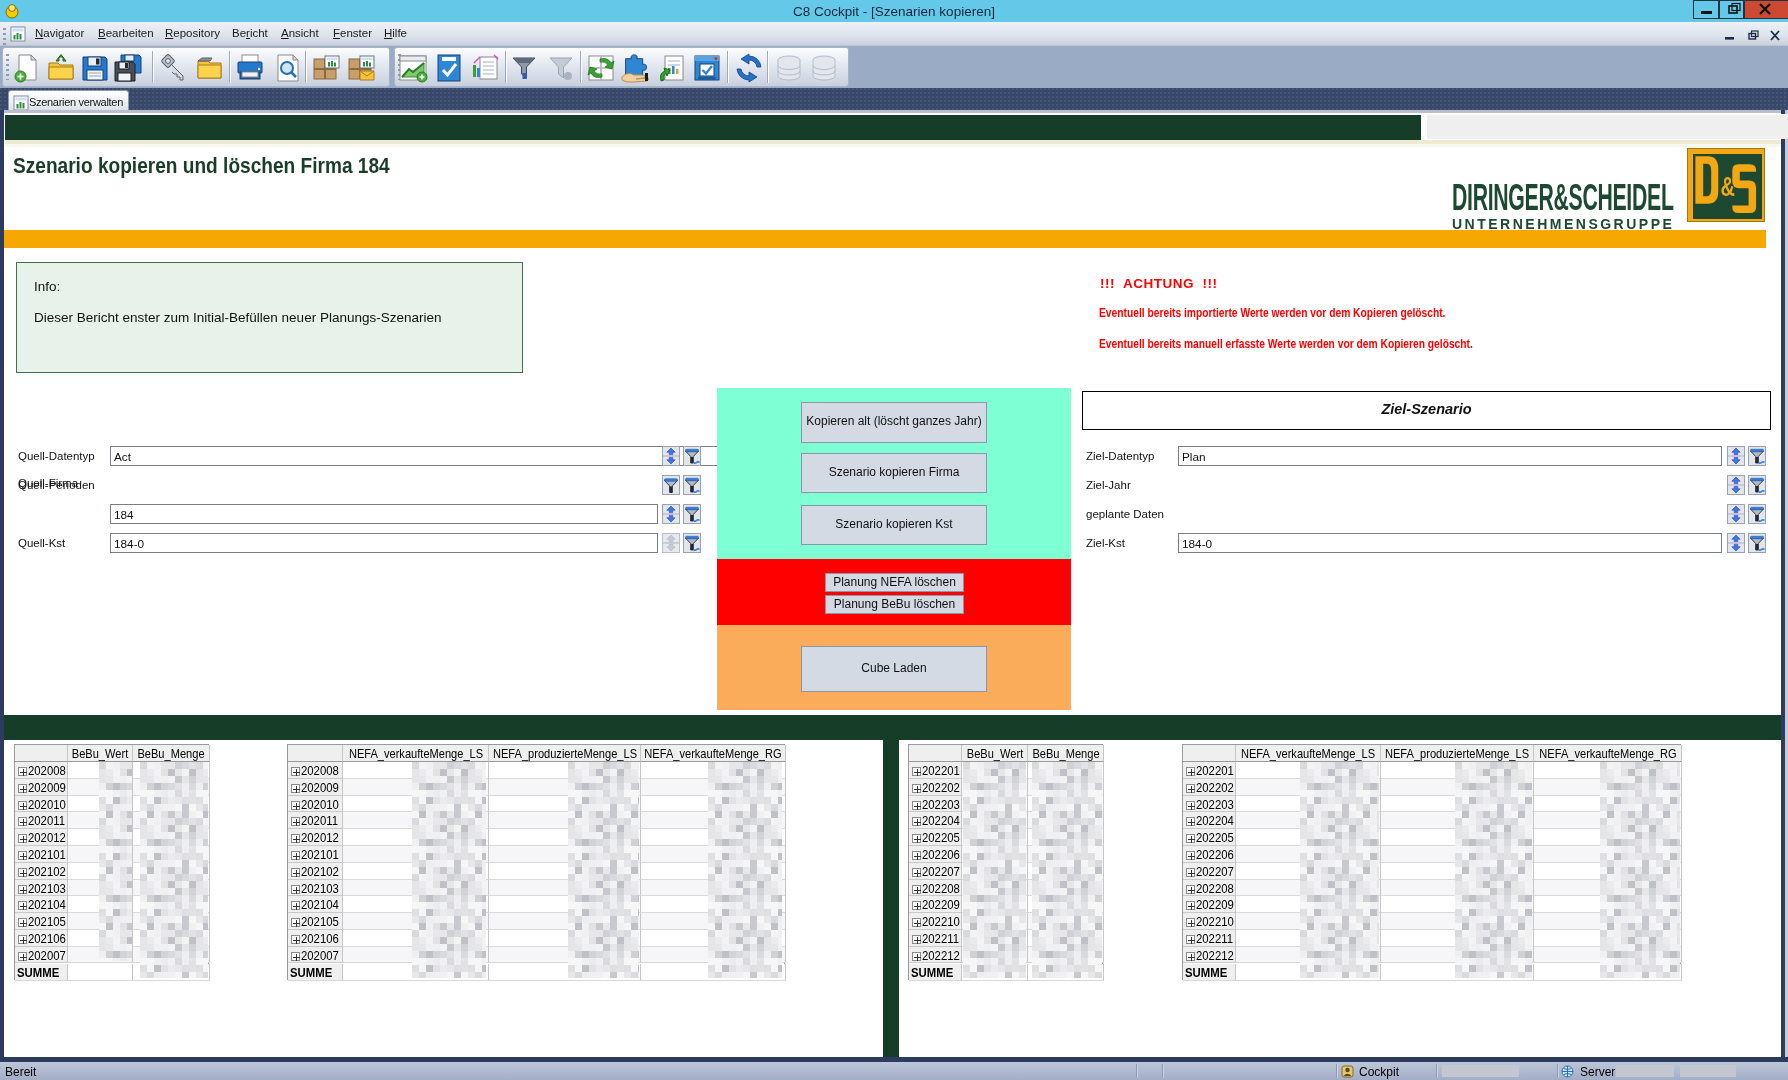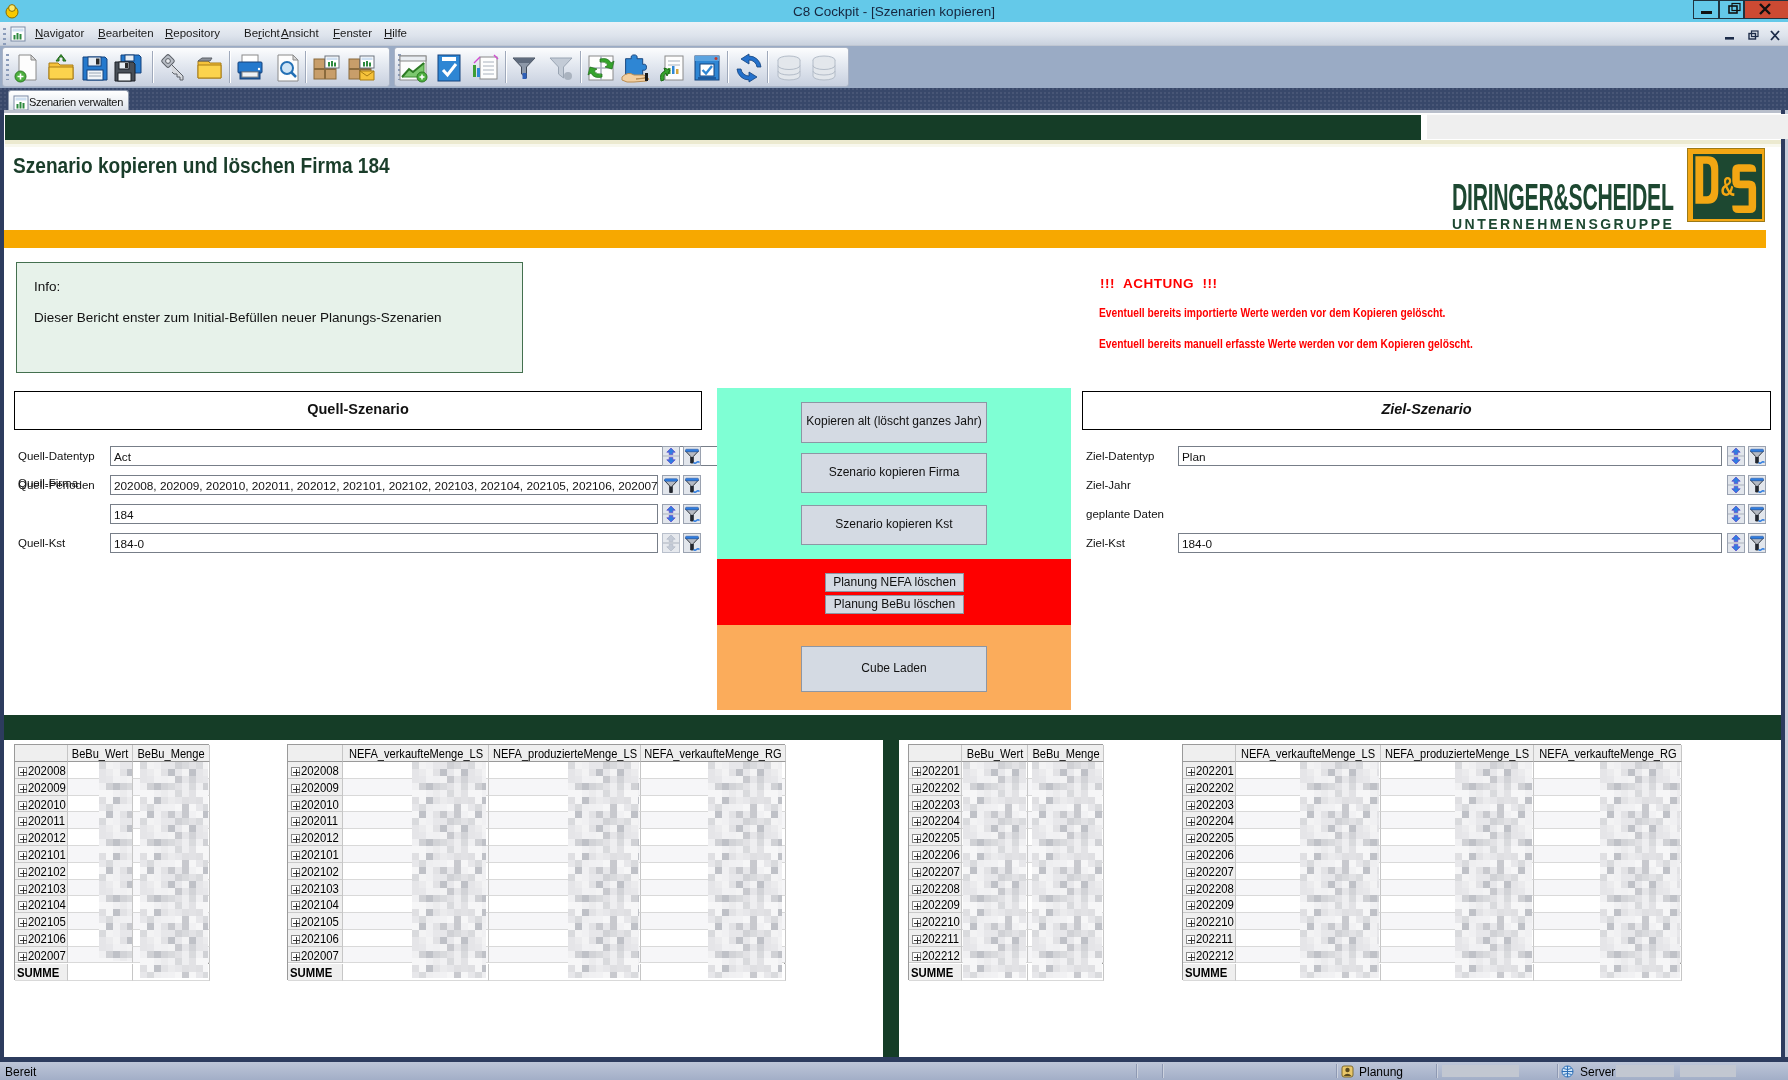--- a/index.html
+++ b/index.html
@@ -238,21 +238,21 @@
 <svg class="abs" style="left:10px;top:26px" width="16" height="16">
   <rect x="1" y="1" width="14" height="14" fill="#fff" stroke="#7a8aa5"></rect>
   <rect x="2.5" y="2.5" width="11" height="3" fill="#cfe0f2"></rect>
   <rect x="3.5" y="9" width="2" height="4.5" fill="#2d8a3e"></rect>
   <rect x="6.5" y="7" width="2" height="6.5" fill="#2d8a3e"></rect>
   <rect x="9.5" y="8" width="2" height="5.5" fill="#2d8a3e"></rect>
 </svg>
 <div class="mitem" style="left:35px"><u>N</u>avigator</div>
 <div class="mitem" style="left:98px"><u>B</u>earbeiten</div>
 <div class="mitem" style="left:165px"><u>R</u>epository</div>
-<div class="mitem" style="left:244px">Be<u>r</u>icht</div>
+<div class="mitem" style="left:232px">Be<u>r</u>icht</div>
 <div class="mitem" style="left:281px"><u>A</u>nsicht</div>
 <div class="mitem" style="left:333px"><u>F</u>enster</div>
 <div class="mitem" style="left:384px"><u>H</u>ilfe</div>
 <svg class="abs" style="left:1725px;top:30px" width="60" height="12">
   <rect x="0" y="7" width="9" height="2.6" fill="#1d2c49"></rect>
   <rect x="24" y="3.5" width="6.5" height="5.5" fill="none" stroke="#1d2c49" stroke-width="1.4"></rect>
   <rect x="26.5" y="1" width="6.5" height="5.5" fill="none" stroke="#1d2c49" stroke-width="1.2"></rect>
   <path d="M46 1 L54 10 M54 1 L46 10" stroke="#1d2c49" stroke-width="1.8"></path>
 </svg>
 
@@ -492,40 +492,38 @@
 
 <div class="abs" id="infobox">
   <div style="position:absolute;left:17px;top:16px">Info:</div>
   <div style="position:absolute;left:17px;top:47px">Dieser Bericht enster zum Initial-Befüllen neuer Planungs-Szenarien</div>
 </div>
 
 <div class="redb" style="top:276px">!!!&nbsp; ACHTUNG&nbsp; !!!</div>
 <div class="red" style="top:306px">Eventuell bereits importierte Werte werden vor dem Kopieren gelöscht.</div>
 <div class="red" style="top:337px">Eventuell bereits manuell erfasste Werte werden vor dem Kopieren gelöscht.</div>
 
-<div class="hdrbox" style="left:14px;width:688px">Quell-Szenario</div>
 <div class="hdrbox" style="left:1082px;width:689px;font-style:italic">Ziel-Szenario</div>
 
 <div class="flabel" style="left:18px;top:449.5px">Quell-Datentyp</div>
     <div class="ffield" style="left:110px;top:445.5px;width:648px">Act</div>
     <div class="fbtn" style="left:662px;top:445.5px"></div>
     <svg class="abs" style="left:662px;top:445.5px" width="18" height="20">
       <line x1="1" y1="10" x2="17" y2="10" stroke="#aab1bd"></line>
       <path d="M9 2 L13.2 6.2 H10.8 V8.6 H7.2 V6.2 H4.8 Z" fill="#2f7de0" stroke="#5a43c8" stroke-width="0.7"></path>
       <path d="M9 18 L4.8 13.8 H7.2 V11.4 H10.8 V13.8 H13.2 Z" fill="#2f7de0" stroke="#5a43c8" stroke-width="0.7"></path>
     </svg>
     <div class="fbtn" style="left:683px;top:445.5px"></div>
     <svg class="abs" style="left:683px;top:445.5px" width="18" height="20">
       <path d="M2.5 5 H15.5 L10.3 10.5 V17 H7.7 V10.5 Z" fill="#b6bac2" stroke="#23272e" stroke-width="0.9"></path>
       <rect x="2.5" y="3.2" width="13" height="2.6" rx="1" fill="#2f7de0" stroke="#1d4f9a" stroke-width="0.5"></rect>
       <rect x="7.7" y="11" width="2.6" height="6" fill="#23272e"></rect>
       <path d="M10.5 16.5 Q12 18 13.5 16.5 Q15 15 16.5 16.5" stroke="#2f7de0" stroke-width="1.5" fill="none"></path>
     </svg>
     <div class="flabel" style="left:18px;top:478.5px">Quell-Perioden</div>
-    <div class="ffield" style="left:110px;top:474.5px;width:548px">202008, 202009, 202010, 202011, 202012, 202101, 202102, 202103, 202104, 202105, 202106, 202007</div>
     <div class="fbtn" style="left:662px;top:474.5px"></div>
     <svg class="abs" style="left:662px;top:474.5px" width="18" height="20">
       <path d="M2.5 5.5 H15.5 L10.3 11 V17.5 H7.7 V11 Z" fill="#b6bac2" stroke="#23272e" stroke-width="0.9"></path>
       <rect x="2.5" y="3.7" width="13" height="2.6" rx="1" fill="#2f7de0" stroke="#1d4f9a" stroke-width="0.5"></rect>
       <rect x="7.7" y="11.5" width="2.6" height="6" fill="#23272e"></rect>
     </svg>
     <div class="fbtn" style="left:683px;top:474.5px"></div>
     <svg class="abs" style="left:683px;top:474.5px" width="18" height="20">
       <path d="M2.5 5 H15.5 L10.3 10.5 V17 H7.7 V10.5 Z" fill="#b6bac2" stroke="#23272e" stroke-width="0.9"></path>
       <rect x="2.5" y="3.2" width="13" height="2.6" rx="1" fill="#2f7de0" stroke="#1d4f9a" stroke-width="0.5"></rect>
@@ -893,21 +891,21 @@
 <div class="abs" id="statusbar"></div>
 <div class="abs" style="left:5px;top:1065px;font-size:12px">Bereit</div>
 <div class="ssep" style="left:1136px;top:1064px"></div>
 <div class="ssep" style="left:1162px;top:1064px"></div>
 <div class="ssep" style="left:1336px;top:1064px"></div>
 <svg class="abs" style="left:1341px;top:1065px" width="13" height="13">
   <rect x="1" y="1" width="11" height="11" rx="2" fill="#e8c76a" stroke="#7e6a2c"></rect>
   <circle cx="6.5" cy="5" r="2.2" fill="#5a4a1e"></circle>
   <path d="M2.5 11 Q6.5 6.5 10.5 11Z" fill="#5a4a1e"></path>
 </svg>
-<div class="abs" style="left:1359px;top:1065px;font-size:12px">Planung</div>
+<div class="abs" style="left:1359px;top:1065px;font-size:12px">Cockpit</div>
 <div class="ssep" style="left:1436px;top:1064px"></div>
     <div class="sblur" style="left:1442px;top:1065px;width:77px"></div>
 <div class="ssep" style="left:1557px;top:1064px"></div>
 <svg class="abs" style="left:1561px;top:1065px" width="13" height="13">
   <circle cx="6.5" cy="6.5" r="5.5" fill="#cfe4f7" stroke="#2c6fb7"></circle>
   <path d="M1 6.5 H12 M6.5 1 V12 M2.5 3.5 Q6.5 5.5 10.5 3.5 M2.5 9.5 Q6.5 7.5 10.5 9.5" stroke="#2c6fb7" fill="none"></path>
 </svg>
 <div class="abs" style="left:1580px;top:1065px;font-size:12px">Server</div>
 <div class="sblur" style="left:1616px;top:1065px;width:58px"></div>
     <div class="sblur" style="left:1680px;top:1065px;width:56px"></div>

